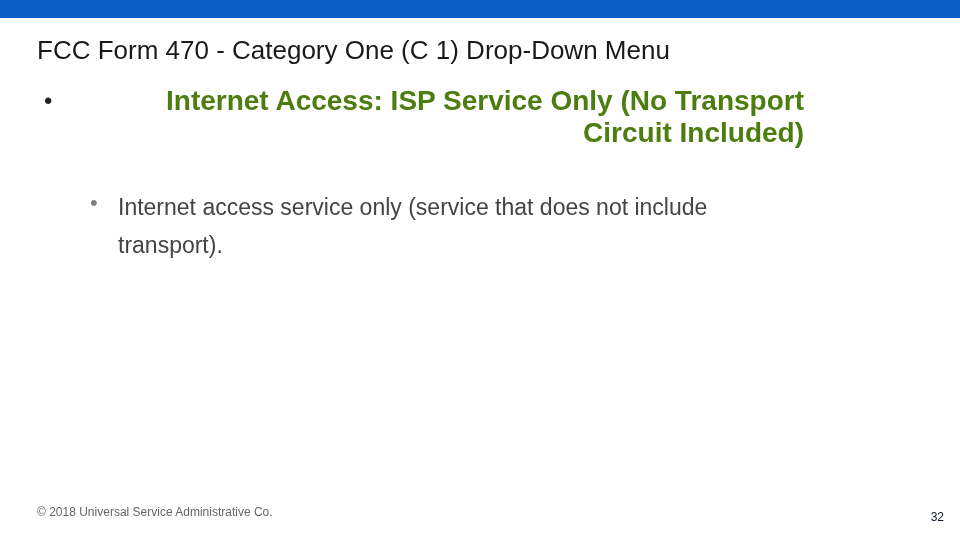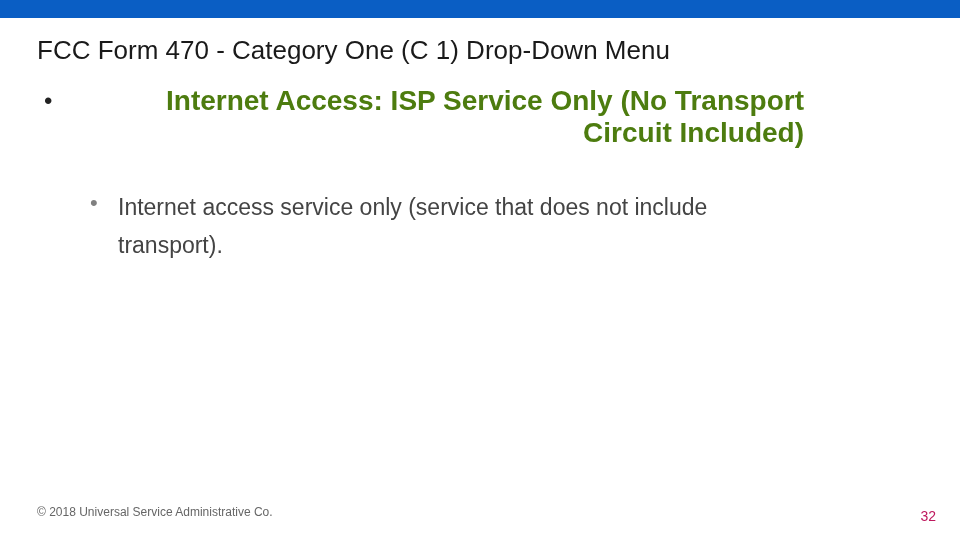--- a/index.html
+++ b/index.html
@@ -59,24 +59,24 @@
   }
   .footer-left {
     position: absolute;
     left: 37px;
     bottom: 21px;
     font-size: 12px;
     color: #666;
   }
   .footer-right {
     position: absolute;
-    right: 24px;
+    right: 16px;
     bottom: 16px;
-    font-size: 14px;
-    color: #be185d;
+    font-size: 12px;
+    color: #0f172a;
   }
 </style>
 </head>
 <body>
 
 <div class="top-bar"></div>
 
 <div class="content">
 
   <div class="slide-title">FCC Form 470 - Category One (C 1) Drop-Down Menu</div>

